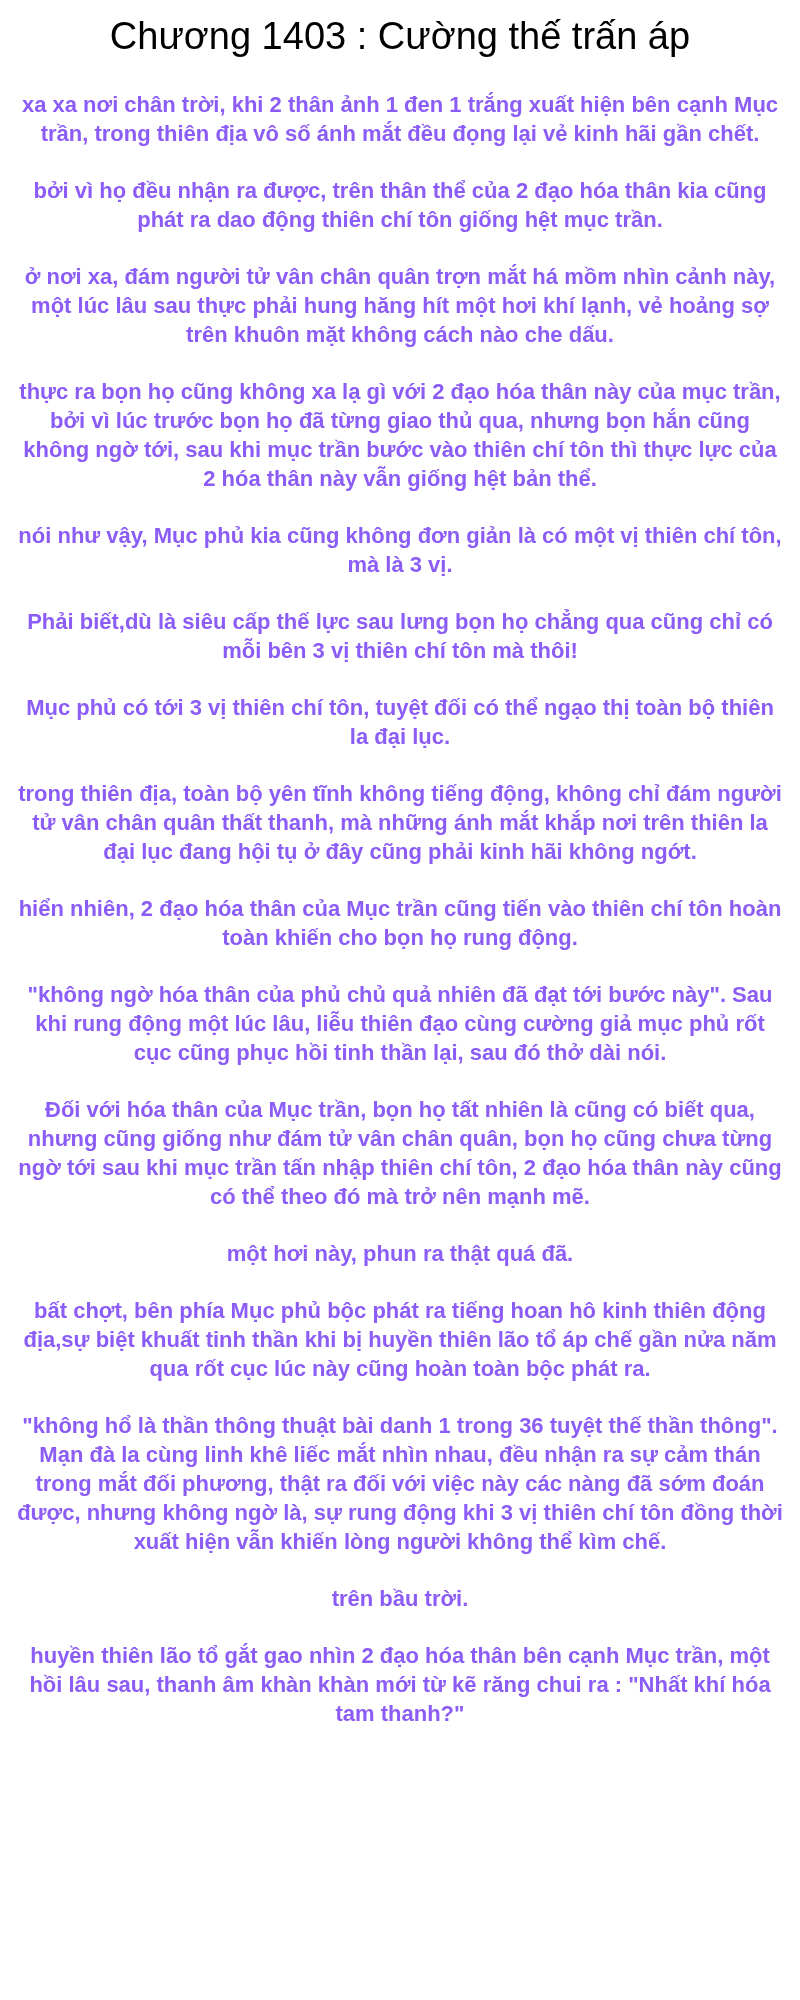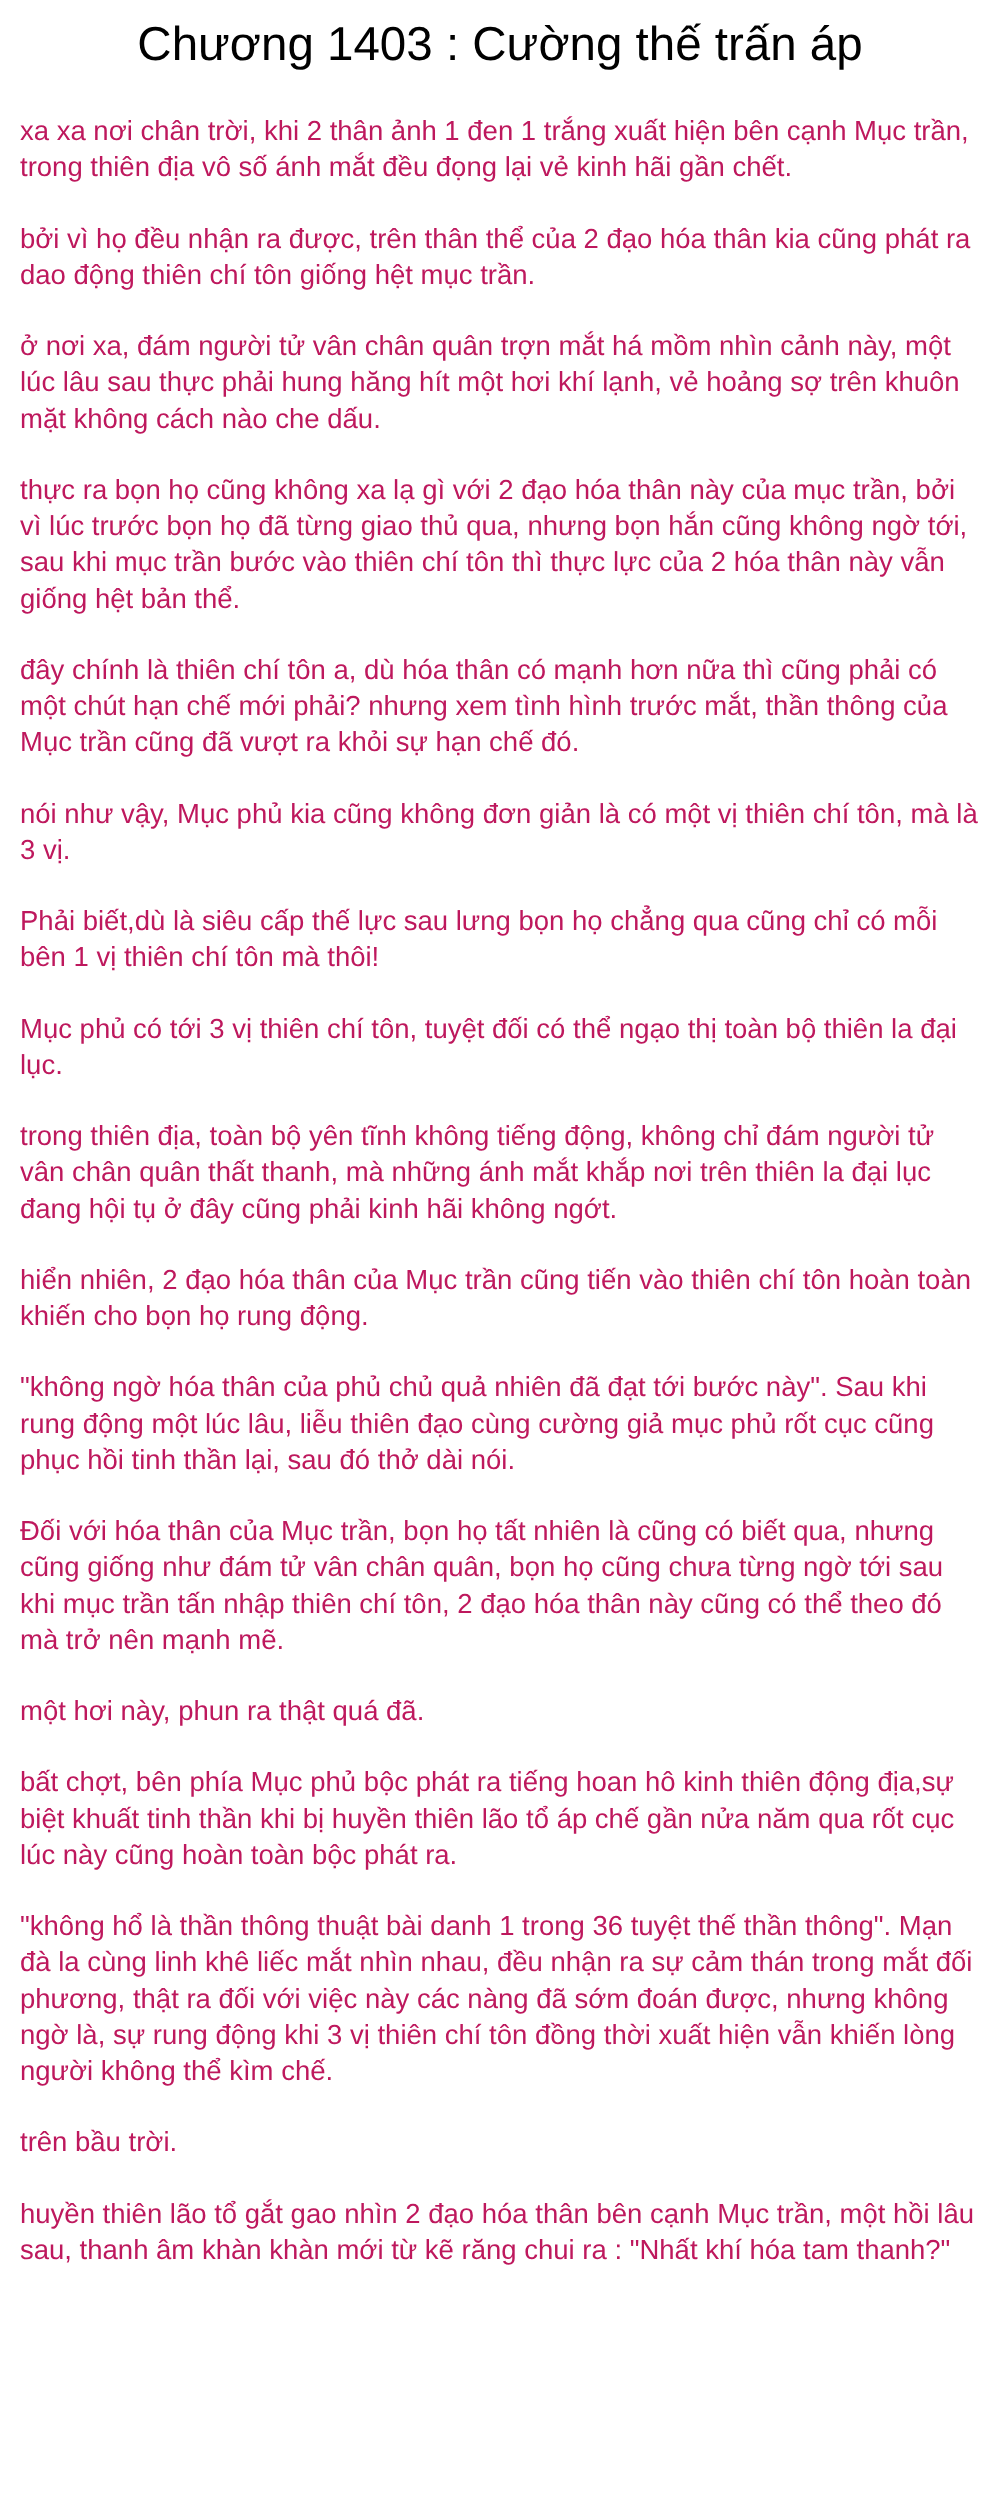--- a/index.html
+++ b/index.html
@@ -28,40 +28,39 @@
     font-weight: 400;
     line-height: 44px;
     text-align: center;
     letter-spacing: 0;
     color: #000000;
   }
   .chapter-body p {
     margin: 0 0 28px 0;
     font-size: 22px;
     line-height: 29px;
-    font-weight: 400;
-    text-align: left;
+    font-weight: 700;
+    text-align: center;
     word-spacing: normal;
-    color: #be185d;
+    color: #8b5cf6;
   }
 </style>
 </head>
 <body>
 
 <div class="page">
   <h1 class="chapter-title">Chương 1403 : Cường thế trấn áp</h1>
 
   <div class="chapter-body">
     <p>xa xa nơi chân trời, khi 2 thân ảnh 1 đen 1 trắng xuất hiện bên cạnh Mục trần, trong thiên địa vô số ánh mắt đều đọng lại vẻ kinh hãi gần chết.</p>
     <p>bởi vì họ đều nhận ra được, trên thân thể của 2 đạo hóa thân kia cũng phát ra dao động thiên chí tôn giống hệt mục trần.</p>
     <p>ở nơi xa, đám người tử vân chân quân trợn mắt há mồm nhìn cảnh này, một lúc lâu sau thực phải hung hăng hít một hơi khí lạnh, vẻ hoảng sợ trên khuôn mặt không cách nào che dấu.</p>
     <p>thực ra bọn họ cũng không xa lạ gì với 2 đạo hóa thân này của mục trần, bởi vì lúc trước bọn họ đã từng giao thủ qua, nhưng bọn hắn cũng không ngờ tới, sau khi mục trần bước vào thiên chí tôn thì thực lực của 2 hóa thân này vẫn giống hệt bản thể.</p>
-    <p>đây chính là thiên chí tôn a, dù hóa thân có mạnh hơn nữa thì cũng phải có một chút hạn chế mới phải? nhưng xem tình hình trước mắt, thần thông của Mục trần cũng đã vượt ra khỏi sự hạn chế đó.</p>
     <p>nói như vậy, Mục phủ kia cũng không đơn giản là có một vị thiên chí tôn, mà là 3 vị.</p>
-    <p>Phải biết,dù là siêu cấp thế lực sau lưng bọn họ chẳng qua cũng chỉ có mỗi bên 1 vị thiên chí tôn mà thôi!</p>
+    <p>Phải biết,dù là siêu cấp thế lực sau lưng bọn họ chẳng qua cũng chỉ có mỗi bên 3 vị thiên chí tôn mà thôi!</p>
     <p>Mục phủ có tới 3 vị thiên chí tôn, tuyệt đối có thể ngạo thị toàn bộ thiên la đại lục.</p>
     <p>trong thiên địa, toàn bộ yên tĩnh không tiếng động, không chỉ đám người tử vân chân quân thất thanh, mà những ánh mắt khắp nơi trên thiên la đại lục đang hội tụ ở đây cũng phải kinh hãi không ngớt.</p>
     <p>hiển nhiên, 2 đạo hóa thân của Mục trần cũng tiến vào thiên chí tôn hoàn toàn khiến cho bọn họ rung động.</p>
     <p>"không ngờ hóa thân của phủ chủ quả nhiên đã đạt tới bước này". Sau khi rung động một lúc lâu, liễu thiên đạo cùng cường giả mục phủ rốt cục cũng phục hồi tinh thần lại, sau đó thở dài nói.</p>
     <p>Đối với hóa thân của Mục trần, bọn họ tất nhiên là cũng có biết qua, nhưng cũng giống như đám tử vân chân quân, bọn họ cũng chưa từng ngờ tới sau khi mục trần tấn nhập thiên chí tôn, 2 đạo hóa thân này cũng có thể theo đó mà trở nên mạnh mẽ.</p>
     <p>một hơi này, phun ra thật quá đã.</p>
     <p>bất chợt, bên phía Mục phủ bộc phát ra tiếng hoan hô kinh thiên động địa,sự biệt khuất tinh thần khi bị huyền thiên lão tổ áp chế gần nửa năm qua rốt cục lúc này cũng hoàn toàn bộc phát ra.</p>
     <p>"không hổ là thần thông thuật bài danh 1 trong 36 tuyệt thế thần thông". Mạn đà la cùng linh khê liếc mắt nhìn nhau, đều nhận ra sự cảm thán trong mắt đối phương, thật ra đối với việc này các nàng đã sớm đoán được, nhưng không ngờ là, sự rung động khi 3 vị thiên chí tôn đồng thời xuất hiện vẫn khiến lòng người không thể kìm chế.</p>
     <p>trên bầu trời.</p>
     <p>huyền thiên lão tổ gắt gao nhìn 2 đạo hóa thân bên cạnh Mục trần, một hồi lâu sau, thanh âm khàn khàn mới từ kẽ răng chui ra : "Nhất khí hóa tam thanh?"</p>

